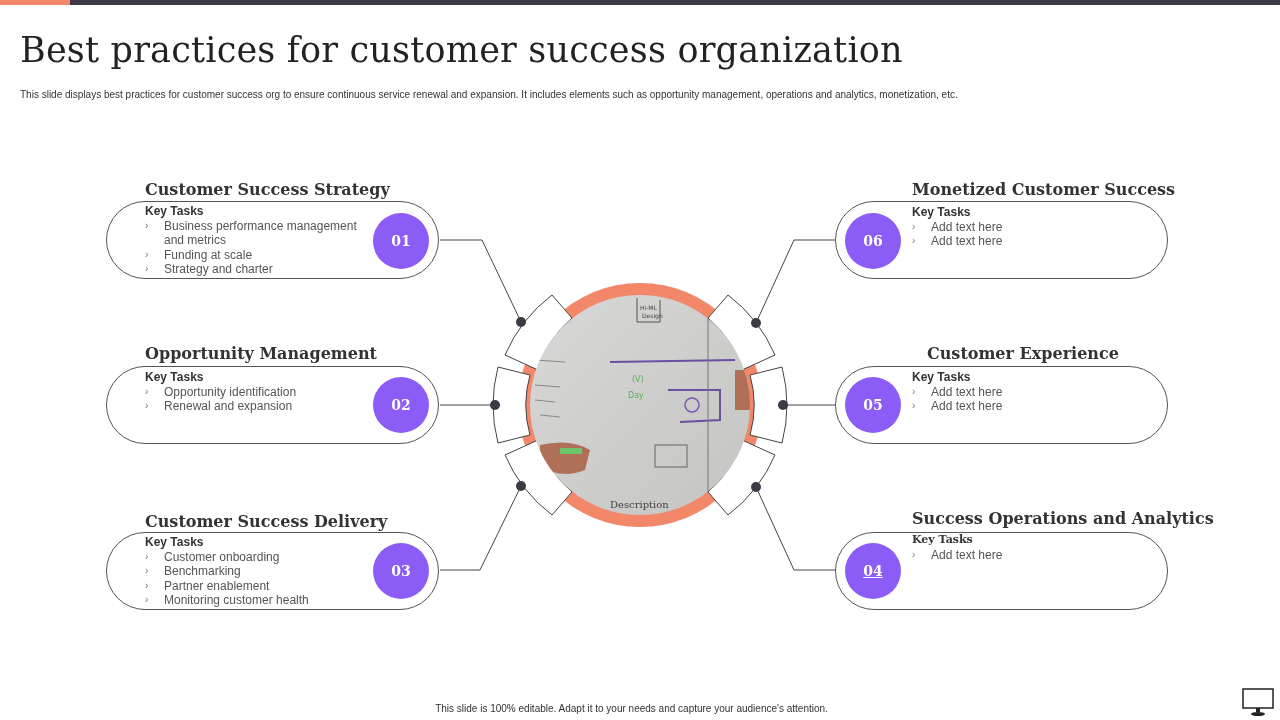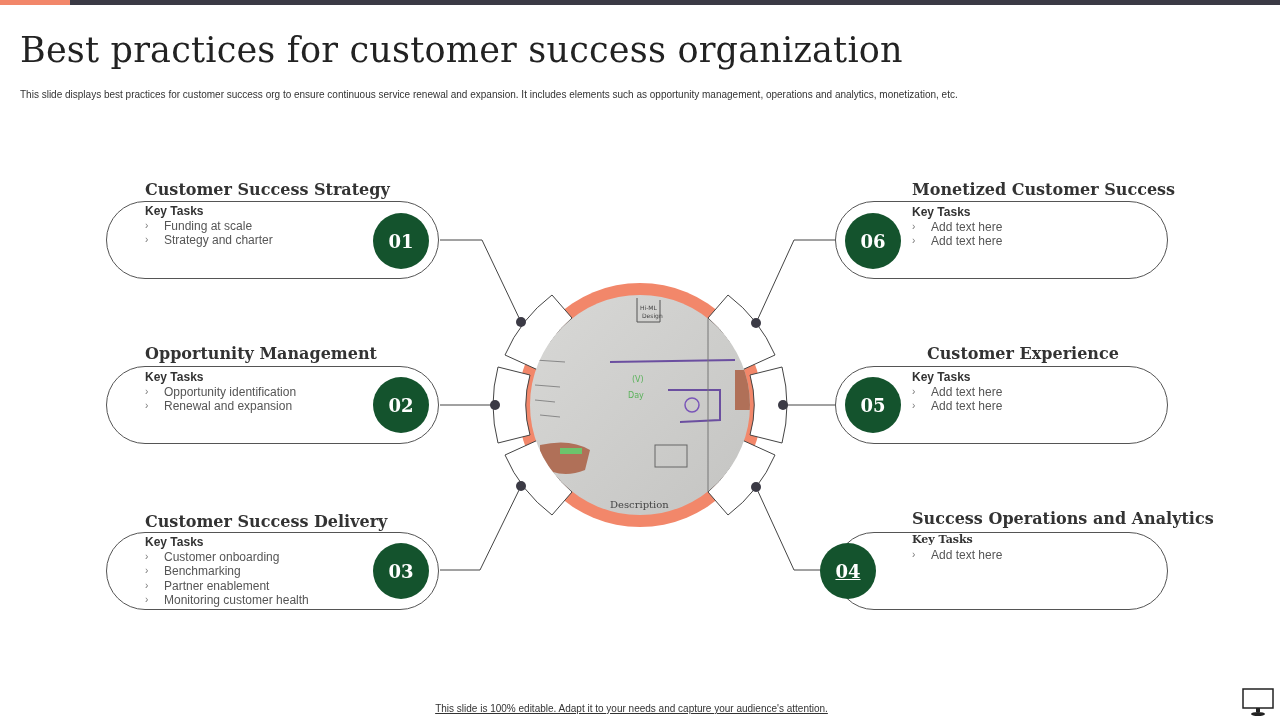--- a/index.html
+++ b/index.html
@@ -3,27 +3,27 @@
 <meta charset="utf-8">
 <style>
   * { box-sizing: border-box; margin: 0; padding: 0; }
   body { width: 1280px; height: 720px; background: #fff; position: relative; overflow: hidden; font-family: "Liberation Sans", sans-serif; color: #404040; }
   .topbar { position: absolute; top: 0; left: 0; width: 1280px; height: 5px; background: #3b3a45; }
   .topbar-accent { position: absolute; top: 0; left: 0; width: 70px; height: 5px; background: #f2876a; }
   .title { position: absolute; left: 20px; top: 30px; font-family: "DejaVu Serif", serif; font-size: 35px; color: #222; letter-spacing: 0.2px; }
   .subtitle { position: absolute; left: 20px; top: 89px; font-size: 10px; color: #333; }
   .card-title { position: absolute; font-family: "DejaVu Serif", serif; font-weight: bold; font-size: 16px; color: #333; }
   .pill { position: absolute; width: 333px; height: 78px; border: 1px solid #555; border-radius: 40px; background: #fff; }
-  .num { position: absolute; width: 56px; height: 56px; border-radius: 50%; background: #14532d; color: #fff; font-family: "DejaVu Serif", serif; font-weight: bold; font-size: 18px; display: flex; align-items: center; justify-content: center; }
+  .num { position: absolute; width: 56px; height: 56px; border-radius: 50%; background: #8b5cf6; color: #fff; font-family: "DejaVu Serif", serif; font-weight: bold; font-size: 14px; display: flex; align-items: center; justify-content: center; }
   .tasks { position: absolute; font-size: 12px; color: #555; line-height: 14.5px; }
   .tasks .kt { font-weight: bold; color: #333; }
   .tasks ul { list-style: none; }
   .tasks li { position: relative; padding-left: 19px; }
   .tasks li::before { content: "›"; position: absolute; left: 0; top: 0; font-size: 10px; color: #777; }
-  .footer { position: absolute; left: 0; width: 1280px; top: 703px; text-align: center; font-size: 10px; color: #333; padding-right: 17px; text-decoration: underline; }
+  .footer { position: absolute; left: 0; width: 1280px; top: 703px; text-align: center; font-size: 10px; color: #333; padding-right: 17px; }
   .monitor { position: absolute; left: 1242px; top: 688px; }
   svg.center { position: absolute; left: 0; top: 0; }
 </style>
 </head>
 <body>
 
 <div class="topbar"></div>
 <div class="topbar-accent"></div>
 
 <div class="title">Best practices for customer success organization</div>
@@ -86,20 +86,21 @@
     <circle cx="783" cy="405" r="5"></circle>
     <circle cx="756" cy="487" r="5"></circle>
   </g>
 </svg>
 
 <div class="card-title" style="left:145px;top:180px;">Customer Success Strategy</div>
 <div class="pill" style="left:106px;top:201px;"></div>
 <div class="tasks" style="left:145px;top:204px;width:225px;">
   <div class="kt">Key Tasks</div>
   <ul>
+    <li>Business performance management and metrics</li>
     <li>Funding at scale</li>
     <li>Strategy and charter</li>
   </ul>
 </div>
 <div class="num" style="left:373px;top:213px;">01</div>
 
 <div class="card-title" style="left:145px;top:344px;">Opportunity Management</div>
 <div class="pill" style="left:106px;top:366px;"></div>
 <div class="tasks" style="left:145px;top:370px;width:225px;">
   <div class="kt">Key Tasks</div>
@@ -146,21 +147,21 @@
 <div class="num" style="left:845px;top:377px;">05</div>
 
 <div class="card-title" style="left:912px;top:509px;">Success Operations and Analytics</div>
 <div class="pill" style="left:835px;top:532px;"></div>
 <div class="tasks" style="left:912px;top:533px;width:245px;">
   <div class="kt" style="font-family:'DejaVu Serif',serif;font-size:11px;">Key Tasks</div>
   <ul>
     <li>Add text here</li>
   </ul>
 </div>
-<div class="num" style="left:820px;top:543px;text-decoration:underline;">04</div>
+<div class="num" style="left:845px;top:543px;text-decoration:underline;">04</div>
 
 <div class="footer">This slide is 100% editable.  Adapt it to your needs and capture your audience's attention.</div>
 
 <svg class="monitor" width="32" height="30" viewBox="0 0 32 30">
   <rect x="1" y="1" width="30" height="19" fill="#fff" stroke="#222" stroke-width="1.5"></rect>
   <rect x="14" y="20" width="4" height="4" fill="#222"></rect>
   <ellipse cx="16" cy="26" rx="7" ry="2" fill="#222"></ellipse>
 </svg>
 
 </body></html>

